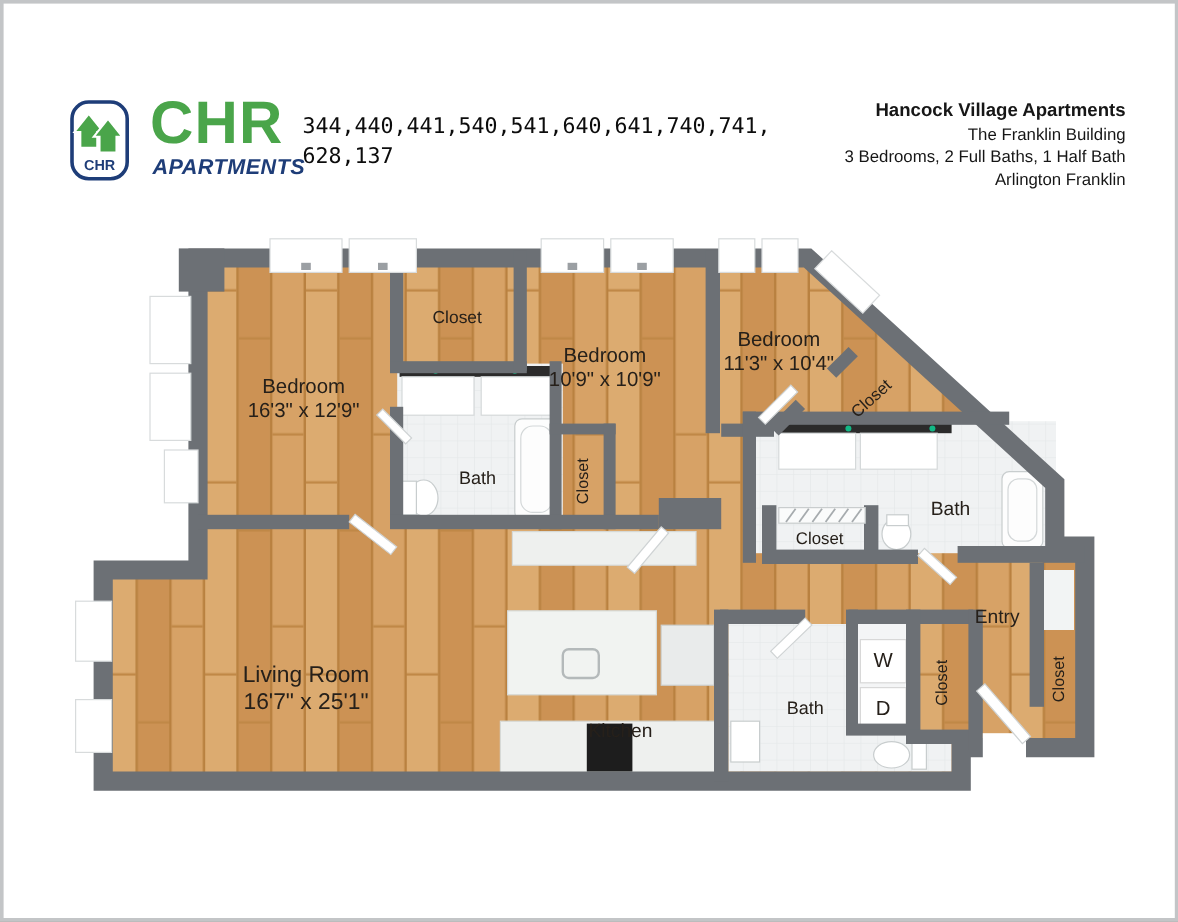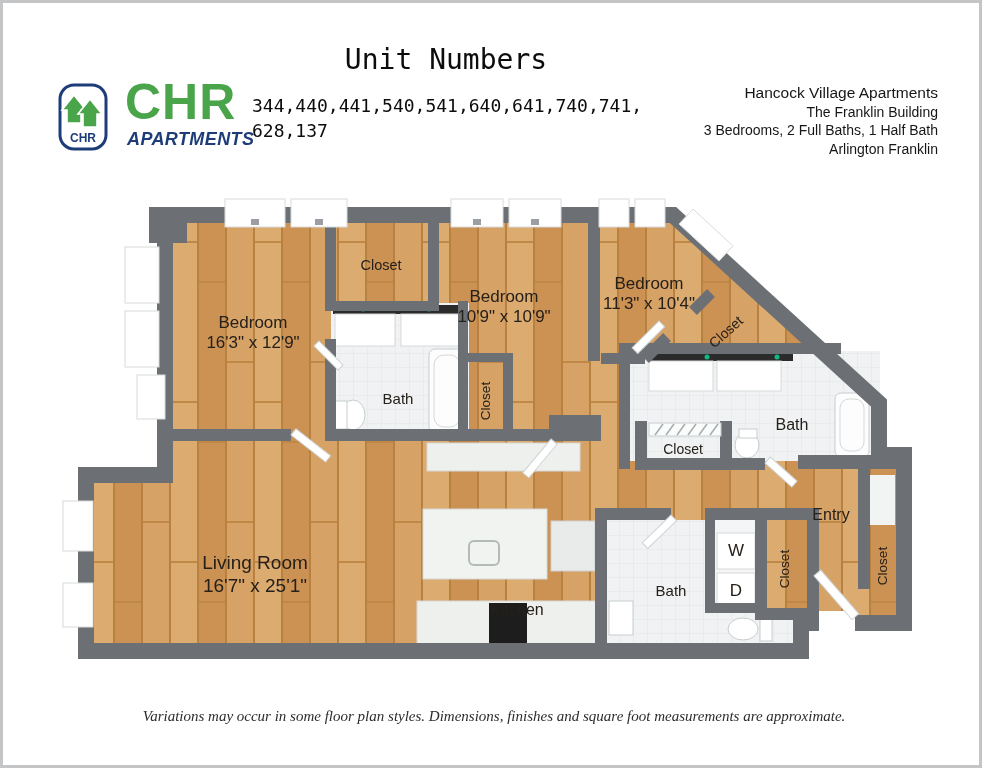--- a/index.html
+++ b/index.html
@@ -11,37 +11,36 @@
          font-family:"DejaVu Sans Mono",monospace;font-size:28px;color:#0c0c0c;white-space:nowrap;}
   .logo-mark{position:absolute;left:55px;top:80px;}
   .brand{position:absolute;left:122px;top:74px;font-size:50px;font-weight:bold;color:#4aa54a;
          letter-spacing:1px;line-height:1;}
   .brand-sub{position:absolute;left:124px;top:126px;font-size:18px;font-weight:bold;color:#1e3d78;
          letter-spacing:0.4px;font-style:italic;}
   .unit-numbers{position:absolute;left:249px;top:90px;font-family:"DejaVu Sans Mono",monospace;
          font-size:18px;line-height:25px;color:#0c0c0c;white-space:pre;}
   .property{position:absolute;right:41px;top:81px;text-align:right;color:#161616;
          font-size:14px;line-height:18.5px;}
-  .property .name{font-size:15.5px;font-weight:normal;}
+  .property .name{font-size:15.5px;font-weight:bold;}
   
   .plan{position:absolute;left:0;top:0;width:982px;height:768px;}
   .lbl{position:absolute;transform:translate(-50%,-50%);color:#26201a;text-align:center;
        line-height:1.2;white-space:nowrap;}
   .lbl.v{transform:translate(-50%,-50%) rotate(-90deg);}
   .lbl.diag{transform:translate(-50%,-50%) rotate(-42deg);}
   
   .disclaimer{position:absolute;left:491px;top:705px;transform:translateX(-50%);
        font-family:"Liberation Serif",serif;font-style:italic;font-size:15px;color:#2c2c2c;white-space:nowrap;}
 </style>
 </head>
 <body>
 
 <div class="stage">
 
-  <div class="title">Unit Numbers</div>
 
   <div class="logo-mark">
     <svg width="50" height="68" viewBox="0 0 50 68">
       <rect x="2" y="2" width="46" height="64" rx="14" fill="#ffffff" stroke="#1e3d78" stroke-width="3"></rect>
       <g>
         <path d="M16 12 L28 27 H23 V40 H9 V27 H4 Z" fill="#4aa54a" stroke="#ffffff" stroke-width="1.6"></path>
         <path d="M32 16 L44 31 H39 V44 H25 V31 H20 Z" fill="#4aa54a" stroke="#ffffff" stroke-width="1.6"></path>
       </g>
       <text x="25" y="59" text-anchor="middle" font-family="Liberation Sans, sans-serif" font-size="12" font-weight="bold" fill="#1e3d78">CHR</text>
     </svg>
@@ -235,14 +234,13 @@
     <div class="lbl" style="left:252px;top:572px;font-size:19px;"><span>Living Room</span><br><span>16'7" x 25'1"</span></div>
     <div class="lbl" style="left:514px;top:607px;font-size:16px;">Kitchen</div>
     <div class="lbl" style="left:668px;top:588px;font-size:15px;">Bath</div>
     <div class="lbl" style="left:733px;top:548px;font-size:17px;">W</div>
     <div class="lbl" style="left:733px;top:588px;font-size:17px;">D</div>
     <div class="lbl v" style="left:782px;top:566px;font-size:13.5px;">Closet</div>
     <div class="lbl" style="left:828px;top:512px;font-size:16px;">Entry</div>
     <div class="lbl v" style="left:880px;top:563px;font-size:13.5px;">Closet</div>
   </div>
 
-  <div class="disclaimer">Variations may occur in some floor plan styles. Dimensions, finishes and square foot measurements are approximate.</div>
 </div>
 
 </body></html>

